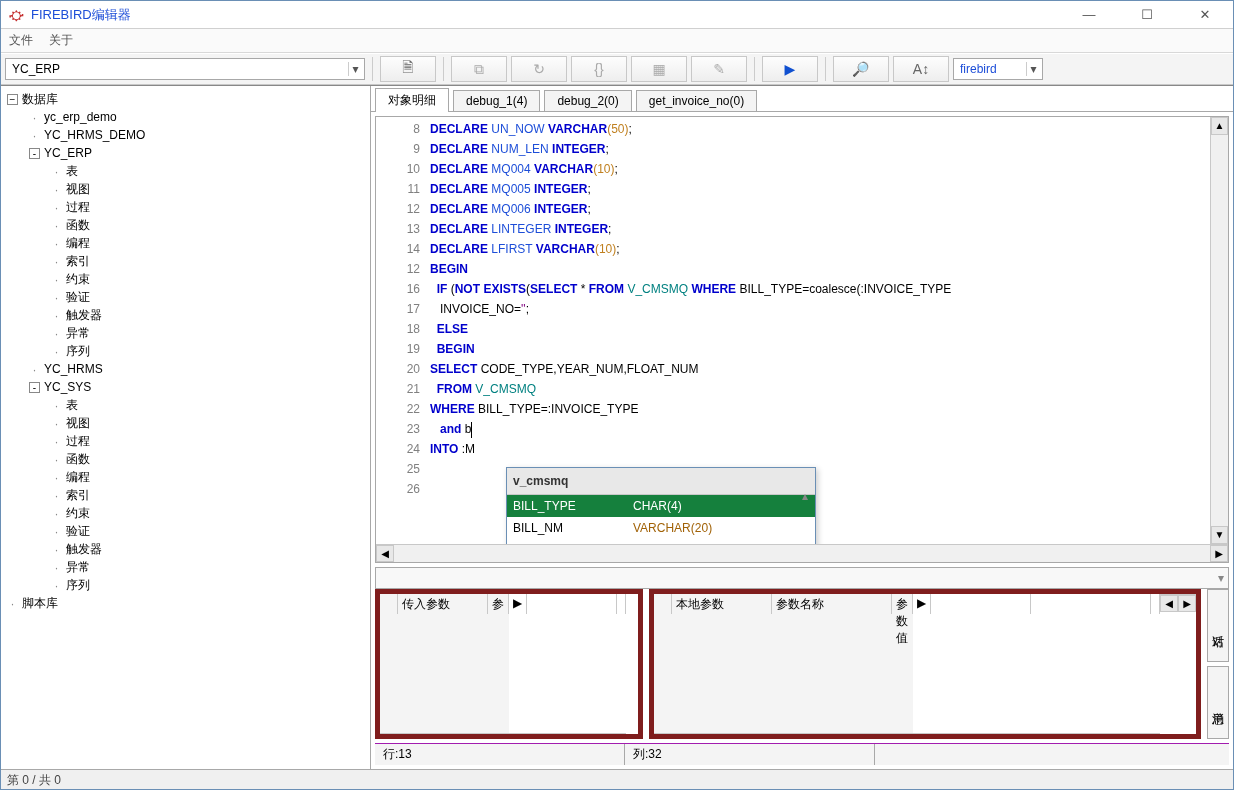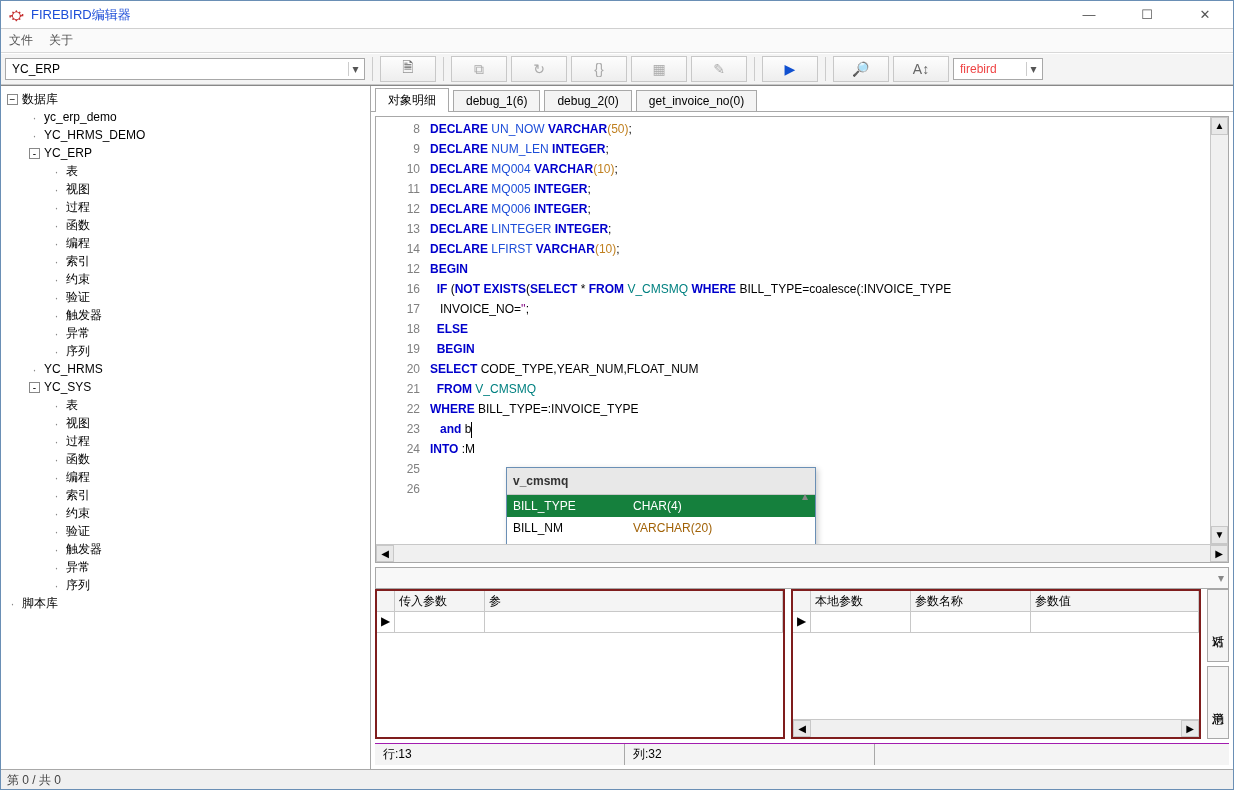--- a/index.html
+++ b/index.html
@@ -39,21 +39,21 @@
 .str { color:#800080; }
 .param { color:#008080; }
 .cursor { display:inline-block; width:1px; height:16px; background:#000; vertical-align:middle; }
 .hscroll { height:18px; background:#f0f0f0; border-top:1px solid #c8c8c8; display:flex; }
 .hscroll .arrow { width:18px; border:1px solid #c8c8c8; background:#e8e8e8; text-align:center; line-height:16px; font-size:10px; }
 .hscroll .track { flex:1; }
 .vscroll { width:18px; background:#f0f0f0; border-left:1px solid #c8c8c8; display:flex; flex-direction:column; }
 .vscroll .arrow { height:18px; border:1px solid #c8c8c8; background:#e8e8e8; text-align:center; line-height:16px; font-size:10px; }
 .vscroll .track { flex:1; }
 .panels { height:150px; display:flex; gap:6px; margin:0 4px 4px 4px; }
-.panel { flex:1; border:2px solid #7f1d1d; background:#fff; display:flex; flex-direction:column; }
+.panel { flex:1; border:5px solid #7f1d1d; background:#fff; display:flex; flex-direction:row; }
 .panel-row { display:flex; border-bottom:1px solid #c8c8c8; }
 .panel-head { background:#f4f4f4; }
 .cell { border-right:1px solid #c8c8c8; padding:2px 4px; height:20px; }
 .side-btns { width:22px; display:flex; flex-direction:column; gap:4px; }
 .side-btn { flex:1; border:1px solid #a8a8a8; background:#f4f4f4; writing-mode:vertical-rl; text-align:center; padding:4px 2px; cursor:default; }
 .popup { position:absolute; left:130px; top:350px; width:310px; border:1px solid #6a8fb5; background:#fff; box-shadow:2px 2px 6px rgba(0,0,0,.2); font-family:Tahoma,sans-serif; font-size:12px; }
 .popup .phead { background:#e8e8e8; padding:3px 6px; font-weight:bold; color:#333; border-bottom:1px solid #c8c8c8; }
 .popup .prow { display:flex; padding:1px 6px; }
 .popup .prow.sel { background:#15803d; color:#fff; }
 .popup .pn { width:120px; }
@@ -95,21 +95,21 @@
     <div class="tb-btn disabled">↻</div>
     <div class="tb-btn disabled">{}</div>
     <div class="tb-btn disabled">▦</div>
     <div class="tb-btn disabled">✎</div>
     <div class="tb-sep"></div>
     <div class="tb-btn" style="color:#1050d0">▶</div>
     <div class="tb-sep"></div>
     <div class="tb-btn">🔎</div>
     <div class="tb-btn">A↕</div>
     <div class="combo" style="width:90px">
-      <span class="val" style="color:#ef4444">firebird</span>
+      <span class="val" style="color:#1d4ed8">firebird</span>
       <span class="arrow">▾</span>
     </div>
   </div>
 
   <div class="body">
     <div class="tree">
       <div class="tnode"><span class="exp">−</span><span>数据库</span></div>
       <div id="tree-items">
           <div class="tnode ind1"><span class="bullet">·</span>yc_erp_demo</div>
           <div class="tnode ind1"><span class="bullet">·</span>YC_HRMS_DEMO</div>
@@ -138,21 +138,21 @@
           <div class="tnode ind2"><span class="bullet">·</span>触发器</div>
           <div class="tnode ind2"><span class="bullet">·</span>异常</div>
           <div class="tnode ind2"><span class="bullet">·</span>序列</div>
         </div>
       <div class="tnode"><span class="bullet">·</span><span>脚本库</span></div>
     </div>
 
     <div class="right">
       <div class="tabs" id="tabs">
           <div class="tab active">对象明细</div>
-          <div class="tab">debug_1(6)</div>
+          <div class="tab">debug_1(4)</div>
           <div class="tab">debug_2(0)</div>
           <div class="tab">get_invoice_no(0)</div>
         </div>
 
       <div class="editor-wrap">
         <div class="editor">
           <div class="gutter" id="gutter">
               <div>8</div>
               <div>9</div>
               <div>10</div>

